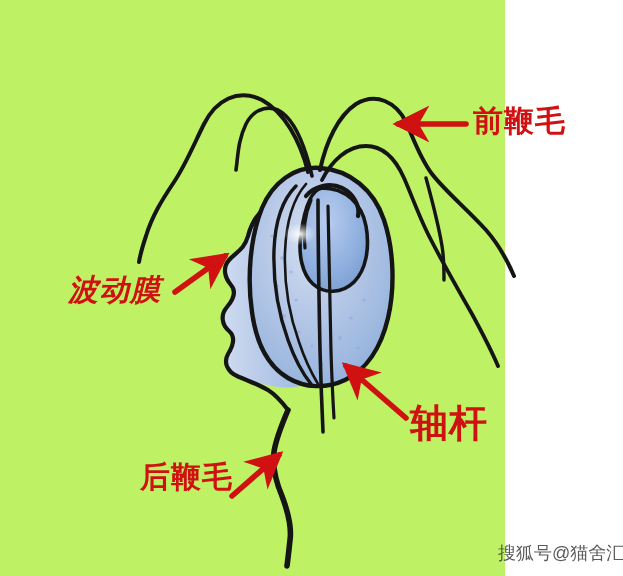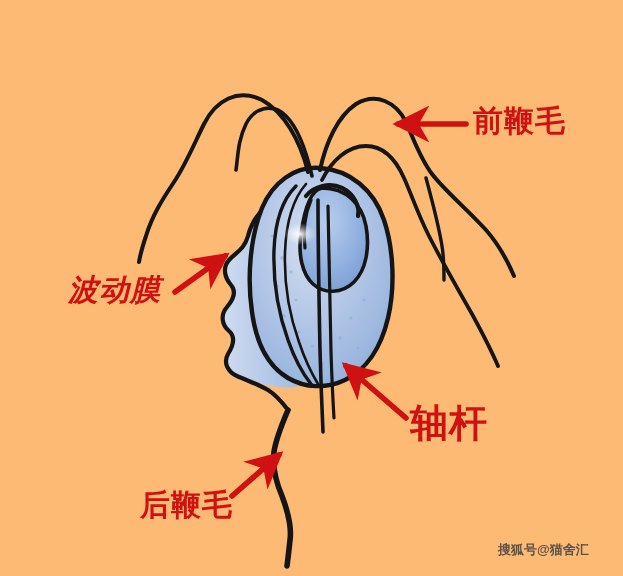--- a/index.html
+++ b/index.html
@@ -12,23 +12,23 @@
     width: 623px;
     height: 576px;
     position: relative;
     overflow: hidden;
     font-family: "Liberation Sans", "DejaVu Sans", sans-serif;
   }
   #diagram-root {
     position: absolute;
     left: 0;
     top: 0;
-    width: 623px;
+    width: 505px;
     height: 576px;
-    background: #fdba74;
+    background: #bef264;
   }
   svg.figure {
     position: absolute;
     left: 0;
     top: 0;
     width: 623px;
     height: 576px;
     display: block;
   }
   .label {
@@ -51,33 +51,32 @@
     font-size: 30px;
     font-style: italic;
   }
   #label-axostyle {
     left: 410px;
     top: 404px;
     font-size: 38px;
   }
   #label-posterior-flagellum {
     left: 140px;
-    top: 490px;
+    top: 462px;
     font-size: 30px;
   }
   #watermark {
     position: absolute;
     left: 498px;
     top: 541px;
-    font-size: 13px;
+    font-size: 18px;
     color: #3f3f3f;
     font-family: "Liberation Sans", "DejaVu Sans", sans-serif;
     white-space: nowrap;
     opacity: 0.85;
-    font-weight: bold;
   }
 </style>
 </head>
 <body>
 
 <div id="diagram-root">
 
   <svg class="figure" viewBox="0 0 623 576" xmlns="http://www.w3.org/2000/svg">
 
     <defs>

